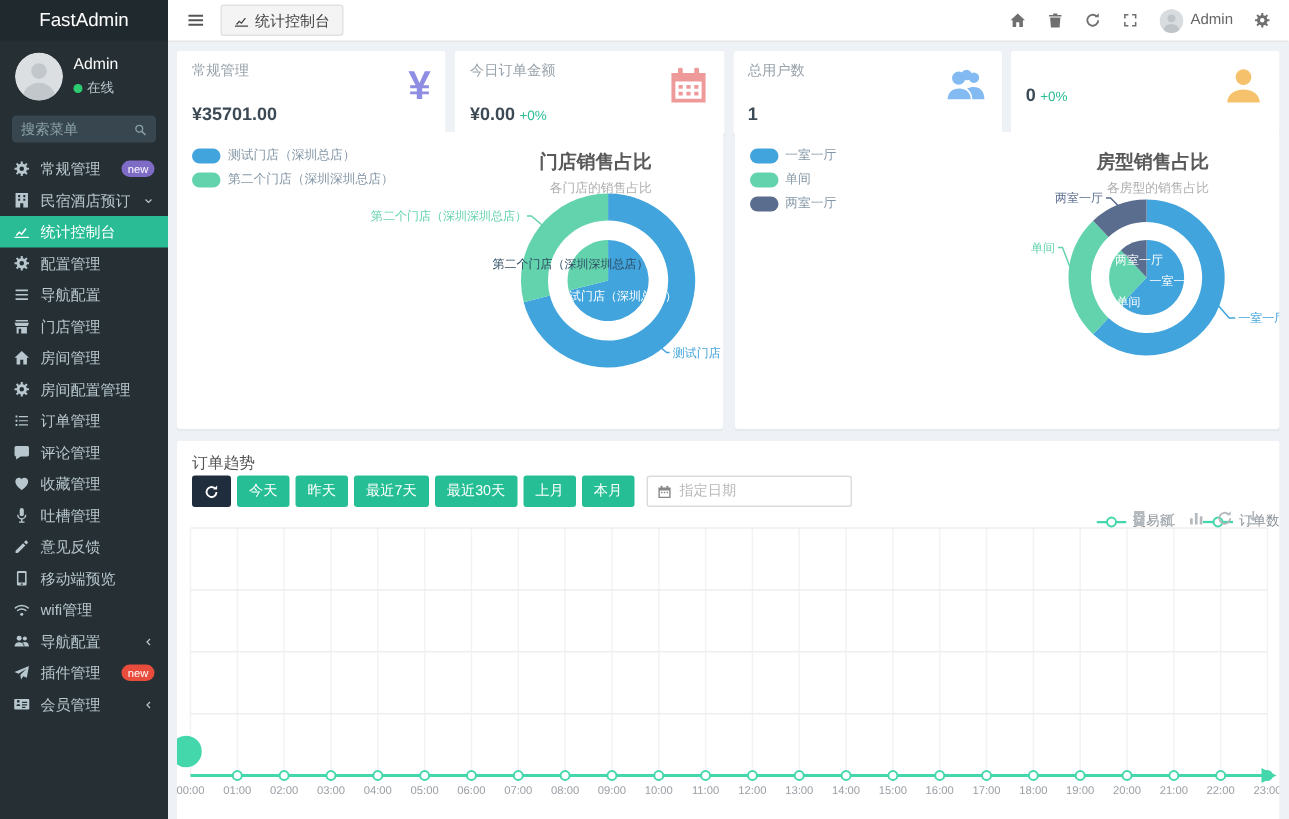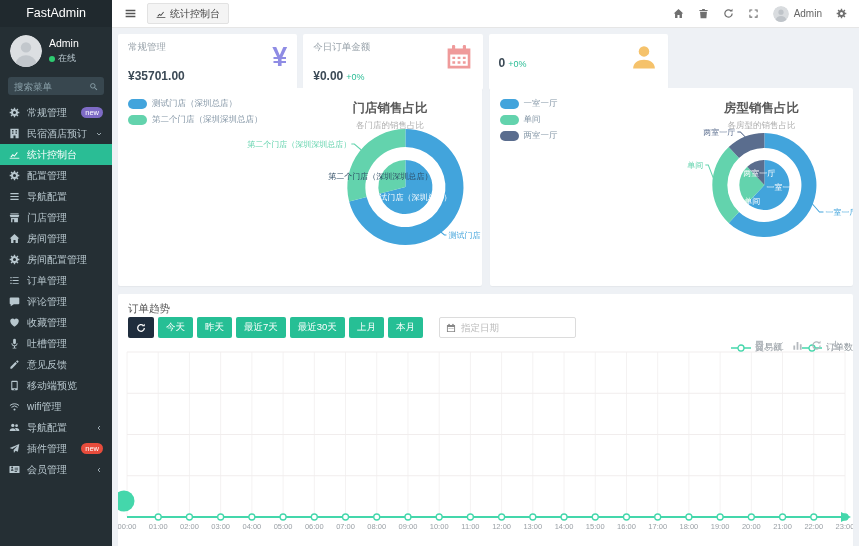--- a/index.html
+++ b/index.html
@@ -47,32 +47,32 @@
 .stat-icon{position:absolute;right:10px;top:8px;height:30px;display:flex;align-items:center}
 .stat-icon svg{width:28px;height:28px}
 .yen{font-size:27px;font-weight:bold;color:#8f8ce4;line-height:30px}
 
 .panels-row{margin:8px 6px 0;display:grid;grid-template-columns:1fr 1fr;gap:8px;height:198px}
 .pie-panel{background:#fff;position:relative;overflow:hidden;border-radius:2px;box-shadow:0 1px 1px rgba(0,0,0,.04)}
 .pie-legend{position:absolute;top:10px;left:10px;z-index:2}
 .pl-item{display:flex;align-items:center;gap:5px;margin-bottom:4px;cursor:pointer}
 .pl-swatch{width:19px;height:10px;border-radius:5px;flex:none}
 .pl-text{font-size:8.5px;color:#8496a6}
-.pie-title-block{position:absolute;top:12px;right:54px;text-align:center;z-index:2}
+.pie-title-block{position:absolute;top:12px;right:47px;text-align:right;z-index:2}
 .pie-title{font-size:12.5px;font-weight:bold;color:#595959}
 .pie-sub{font-size:8.5px;color:#aeaeae;margin-top:3px}
 .pie-svg{position:absolute;inset:0;width:100%;height:100%}
 
 .trend-panel{margin:8px 6px 0;background:#fff;position:relative;border-radius:2px;height:260px;overflow:hidden;box-shadow:0 1px 1px rgba(0,0,0,.04)}
 .trend-title{position:absolute;top:8px;left:10px;font-size:10.5px;color:#555}
 .trend-toolbar{position:absolute;top:23px;left:10px;display:flex;gap:4px;align-items:center;z-index:2}
 .btn-refresh{width:26px;height:21px;background:#1f2d3d;border:0;border-radius:2px;color:#fff;display:flex;align-items:center;justify-content:center;cursor:pointer}
 .btn-refresh svg{width:10px;height:10px}
 .btn-green{height:21px;background:#26bf95;color:#fff;border:0;border-radius:2px;font-size:9.5px;padding:0 8px;cursor:pointer;font-family:inherit}
-.date-group{display:flex;align-items:center;height:21px;background:#fff;border:1px solid #dcdcdc;border-radius:2px;padding:0 6px;gap:5px;margin-left:12px}
+.date-group{display:flex;align-items:center;height:21px;background:#fff;border:1px solid #dcdcdc;border-radius:2px;padding:0 6px;gap:5px;margin-left:4px}
 .date-group svg{width:10px;height:10px;color:#888;flex:none}
 .date-group input{border:0;outline:0;font-size:9.5px;width:108px;color:#555}
 .date-group input::placeholder{color:#b9b9b9}
 .trend-legend{position:absolute;top:47px;left:0;right:0;display:flex;justify-content:flex-end;gap:20px;z-index:2}
 .tl-item{display:flex;align-items:center;gap:4px;font-size:9px;color:#8a9298;cursor:pointer}
 .trend-toolbox{position:absolute;top:46px;right:12px;display:flex;gap:8px;color:#b4b9be;z-index:2}
 .trend-toolbox span{display:flex;cursor:pointer}
 .trend-toolbox svg{width:11px;height:11px}
 .trend-chart{position:absolute;left:0;right:0;top:44px;height:208px}
 .trend-chart svg{width:100%;height:208px}
@@ -346,20 +346,33 @@
     </div>
     <div class="stat-card">
       <div class="stat-label">今日订单金额</div>
       <div class="stat-value"><span>¥0.00</span><span class="stat-delta">+0%</span></div>
       <div class="stat-icon" style="color:#ef9a9a">
           <svg viewBox="0 0 16 16" fill="currentColor">
             <path fill-rule="evenodd" d="M1.5 3.2h13v11.3h-13zM3 6.5h10v6.5H3z"></path>
             <rect x="4" y="1.2" width="1.8" height="3.4" rx=".6"></rect>
             <rect x="10.2" y="1.2" width="1.8" height="3.4" rx=".6"></rect>
             <path d="M4.2 7.8h1.6v1.4H4.2zM7.2 7.8h1.6v1.4H7.2zM10.2 7.8h1.6v1.4h-1.6zM4.2 10.4h1.6v1.4H4.2zM7.2 10.4h1.6v1.4H7.2zM10.2 10.4h1.6v1.4h-1.6z"></path>
+          </svg>
+        </div>
+    </div>
+    <div class="stat-card">
+      <div class="stat-label">总用户数</div>
+      <div class="stat-value"><span>1</span></div>
+      <div class="stat-icon" style="color:#83baf1">
+          <svg viewBox="0 0 16 16" fill="currentColor">
+            <circle cx="5.2" cy="5.2" r="2.5"></circle>
+            <circle cx="11" cy="5" r="2"></circle>
+            <circle cx="8.2" cy="4" r="2"></circle>
+            <path d="M1 13.2c0-2.6 2-4.1 4.4-4.1s4.4 1.5 4.4 4.1z"></path>
+            <path d="M10.4 13.2c0-1.9-.8-3.2-2-4 .7-.4 1.6-.6 2.5-.6 2.3 0 4.1 1.4 4.1 4.6z"></path>
           </svg>
         </div>
     </div>
     <div class="stat-card">
       <div class="stat-value"><span>0</span><span class="stat-delta">+0%</span></div>
       <div class="stat-icon" style="color:#f5c26b">
           <svg viewBox="0 0 16 16" fill="currentColor">
             <circle cx="8" cy="4.8" r="3"></circle>
             <path d="M1.8 14.5c0-3.1 2.8-5 6.2-5s6.2 1.9 6.2 5z"></path>
           </svg>

